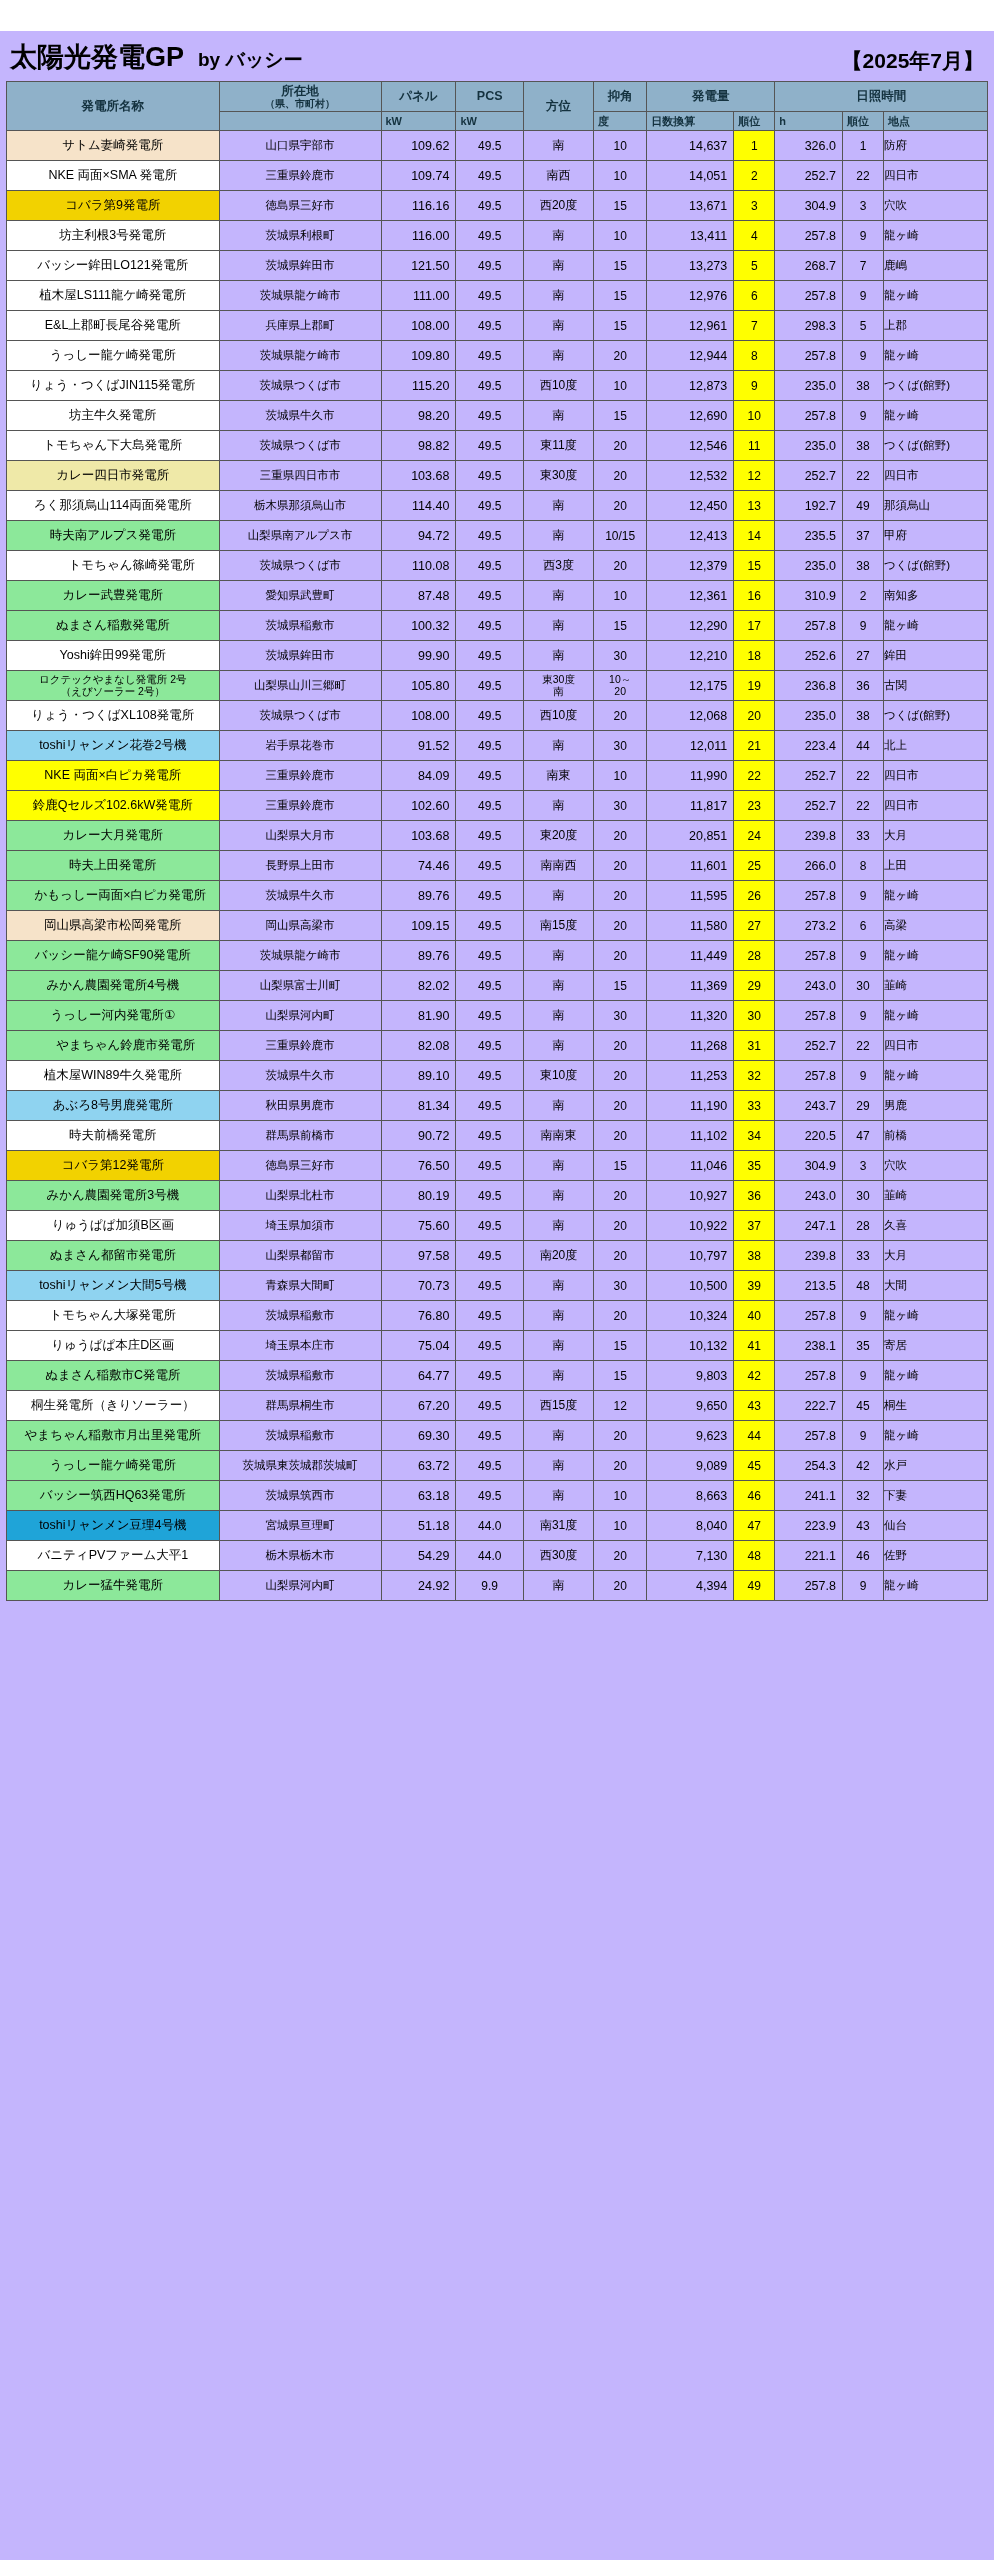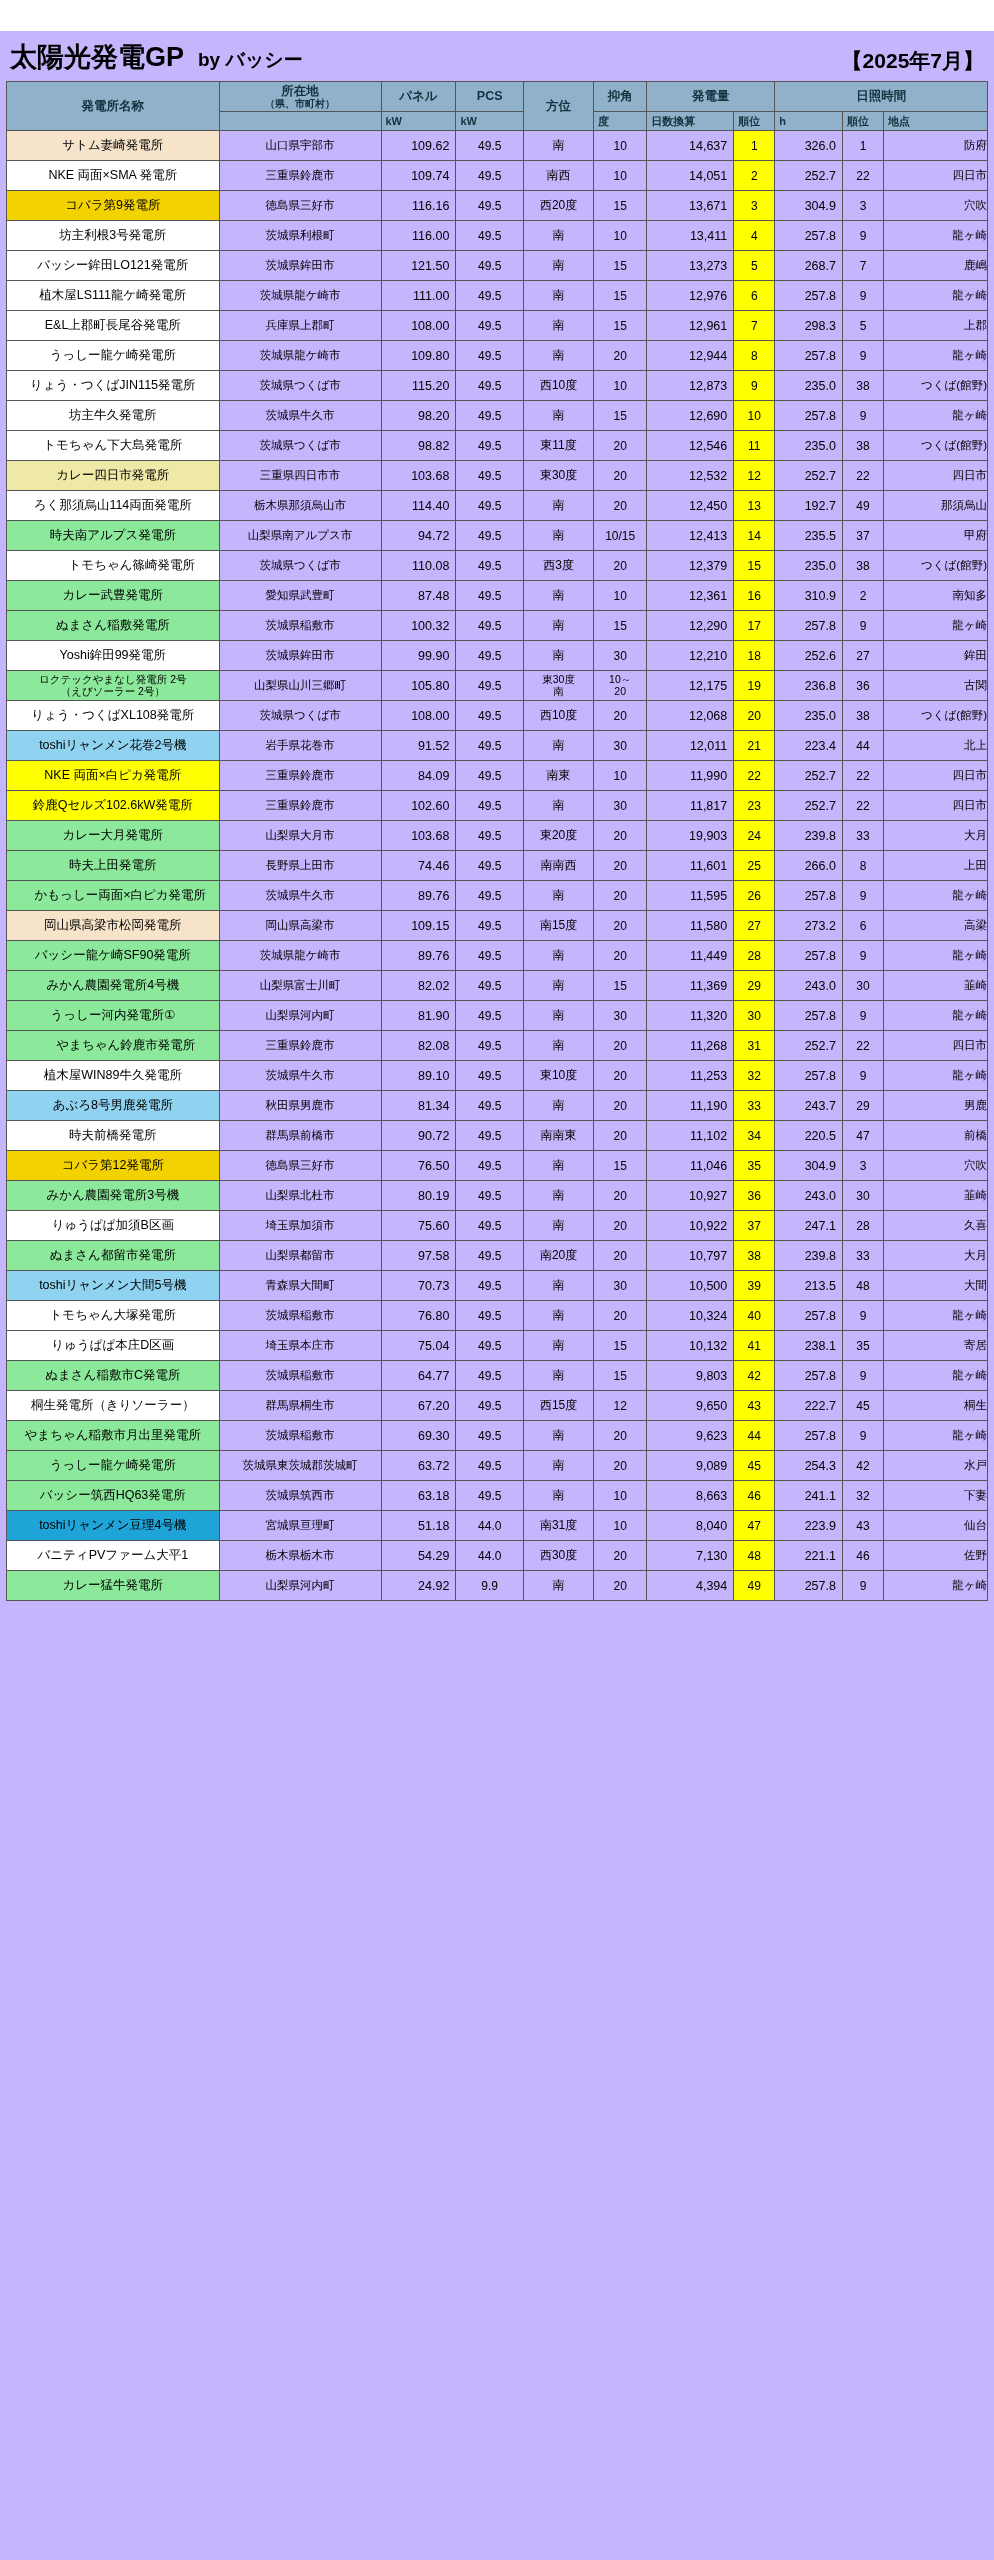--- a/index.html
+++ b/index.html
@@ -25,21 +25,21 @@
   th,td{border:1px solid #555;font-size:12.5px;padding:0;height:30px;box-sizing:border-box;}
   thead th{background:#8fb1c9;color:#14323f;font-weight:bold;text-align:center;line-height:1.15;}
   thead th.sub{background:#8fb1c9;font-size:11px;height:19px;}
   .hdr-top{height:28px;}
   .hdr-sub-left{text-align:left;padding-left:4px;}
   td.name{text-align:center;font-size:12.5px;padding:0 2px;}
   td.loc{text-align:center;font-size:11.5px;padding:0 2px;}
   td.num{text-align:right;padding-right:6px;font-size:12.5px;}
   td.ctr{text-align:center;font-size:12px;}
   td.rank{text-align:center;font-size:12px;background:#ffff00;font-weight:normal;}
-  td.place{text-align:right;font-size:11.5px;}
+  td.place{text-align:left;font-size:11.5px;}
   .small{font-size:10px;}
   tr.row td{height:30px;}
 </style>
 </head>
 <body>
 
 <div id="page">
 
   <div class="header">
     <div class="title-left">
@@ -389,21 +389,21 @@
           <td class="ctr">22</td>
           <td class="place">四日市</td>
         </tr>
         <tr class="row">
           <td class="name" style="background: rgb(140, 232, 154);">カレー大月発電所</td>
           <td class="loc">山梨県大月市</td>
           <td class="num">103.68</td>
           <td class="ctr">49.5</td>
           <td class="ctr">東20度</td>
           <td class="ctr">20</td>
-          <td class="num">19,903</td>
+          <td class="num">20,851</td>
           <td class="rank">24</td>
           <td class="num">239.8</td>
           <td class="ctr">33</td>
           <td class="place">大月</td>
         </tr>
         <tr class="row">
           <td class="name" style="background: rgb(140, 232, 154);">時夫上田発電所</td>
           <td class="loc">長野県上田市</td>
           <td class="num">74.46</td>
           <td class="ctr">49.5</td>

